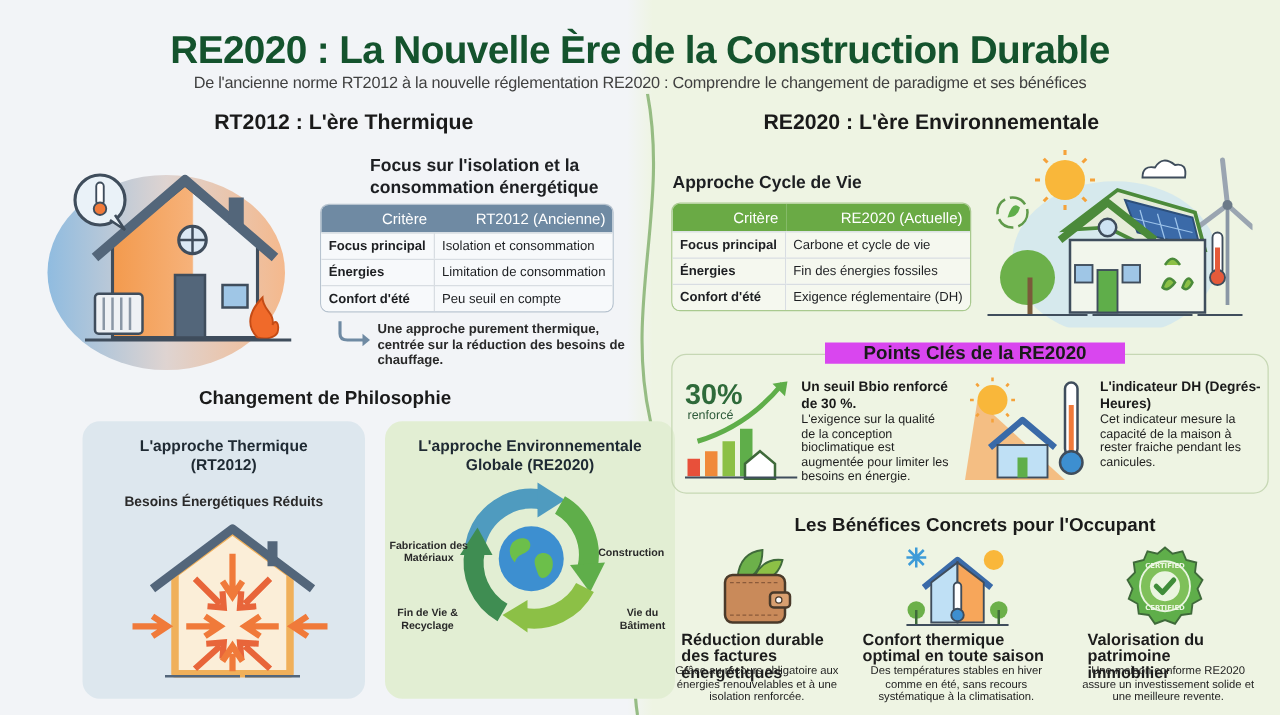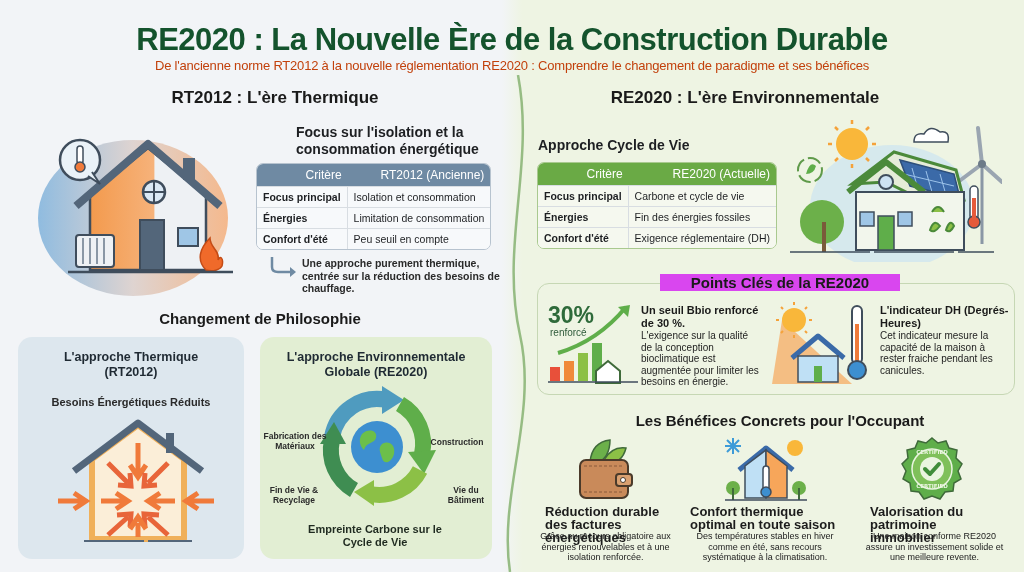--- a/index.html
+++ b/index.html
@@ -10,21 +10,21 @@
     position: relative;
     background: linear-gradient(90deg, #f2f4f7 0%, #f2f4f7 49%, #eef4e3 51%, #eef4e3 100%);
   }
   .abs { position: absolute; }
   .title {
     top: 22px; left: 0; width: 1024px; text-align: center;
     font-size: 31px; font-weight: 700; letter-spacing: -0.5px; color: #14532d;
   }
   .subtitle {
     top: 58px; left: 0; width: 1024px; text-align: center;
-    font-size: 13px; color: #c2410c; letter-spacing: -0.2px;
+    font-size: 13px; color: #404040; letter-spacing: -0.2px;
   }
   .divider { top: 75px; left: 490px; width: 60px; height: 497px; }
 
   .sec-h { font-weight: 700; color: #1a1a1a; text-align: center; }
   .left-h { top: 88px; left: 150px; width: 250px; font-size: 17px; }
   .right-h { top: 88px; left: 580px; width: 330px; font-size: 17px; }
 
   .focus-title { top: 124px; left: 256px; width: 250px; font-size: 14px; font-weight: 700; line-height: 17px; margin-left: 40px; }
   .approche-title { top: 137px; left: 538px; width: 240px; font-size: 14px; font-weight: 700; }
 
@@ -40,21 +40,21 @@
   .tbl-left th { background: #6f8aa3; }
   .tbl-left td { background: #f7f9fb; }
   .tbl-right { top: 162px; left: 537px; width: 232px; border: 1px solid #a9c98f; }
   .tbl-right th { background: #6aaa45; }
   .tbl-right td { background: #f5f8ef; }
 
   .note-arrow { top: 255px; left: 268px; width: 30px; height: 22px; }
   .note { top: 257px; left: 302px; width: 200px; font-size: 10.5px; font-weight: 700; line-height: 12.5px; color: #2a2a2a; }
 
   .philo-h { top: 310px; left: 110px; width: 300px; font-size: 15px; }
-  .card { border-radius: 14px; }
+  .card { border-radius: 14px; margin-left: 48px; }
   .card-thermique { top: 337px; left: 18px; width: 226px; height: 222px; background: #dde7ee; }
   .card-env { top: 337px; left: 260px; width: 232px; height: 222px; background: #e2eed3; }
   .card-h { font-size: 12.5px; font-weight: 700; text-align: center; line-height: 15px; color: #1f2a33; }
   .besoins { font-size: 11px; font-weight: 700; text-align: center; line-height: 13px; color: #2a2a2a; }
   .cycle-lbl { font-size: 8.5px; font-weight: 700; text-align: center; line-height: 10px; color: #2a2a2a; }
   .empreinte { font-size: 11px; font-weight: 700; text-align: center; line-height: 13px; color: #1f2a20; }
 
   .points-box { top: 283px; left: 537px; width: 478px; height: 112px; border: 1px solid #c6d7b4; border-radius: 12px; }
   .points-h { top: 274px; left: 660px; width: 240px; font-size: 15px; background: #d946ef; }
   .pt-title { font-size: 11px; font-weight: 700; line-height: 12.5px; color: #1a1a1a; }
@@ -176,21 +176,20 @@
     <path d="M42 108 A46 46 0 0 1 20 58" stroke="#3f8d52" stroke-width="16" fill="none"></path>
     <path d="M8 62 L22 40 L34 62 Z" fill="#3f8d52"></path>
     <circle cx="65" cy="65" r="26" fill="#3d8fd0"></circle>
     <path d="M50 52 C56 46 66 48 64 56 C62 62 54 60 52 68 C48 64 46 58 50 52 Z" fill="#6cbf4a"></path>
     <path d="M70 62 C76 58 84 62 82 72 C80 80 72 84 70 76 C68 70 66 66 70 62 Z" fill="#6cbf4a"></path>
   </svg>
   <div class="abs cycle-lbl" style="top:94px;left:2px;width:66px">Fabrication des Matériaux</div>
   <div class="abs cycle-lbl" style="top:100px;left:162px;width:70px">Construction</div>
   <div class="abs cycle-lbl" style="top:148px;left:182px;width:48px">Vie du Bâtiment</div>
   <div class="abs cycle-lbl" style="top:148px;left:6px;width:56px">Fin de Vie &amp; Recyclage</div>
-  <div class="abs empreinte" style="top:186px;left:40px;width:150px">Empreinte Carbone sur le Cycle de Vie</div>
 </div>
 
 <div class="abs sec-h right-h">RE2020 : L'ère Environnementale</div>
 <div class="abs approche-title">Approche Cycle de Vie</div>
 
 <table class="abs crit tbl-right">
   <thead>
     <tr>
       <th>Critère</th>
       <th>RE2020 (Actuelle)</th>

